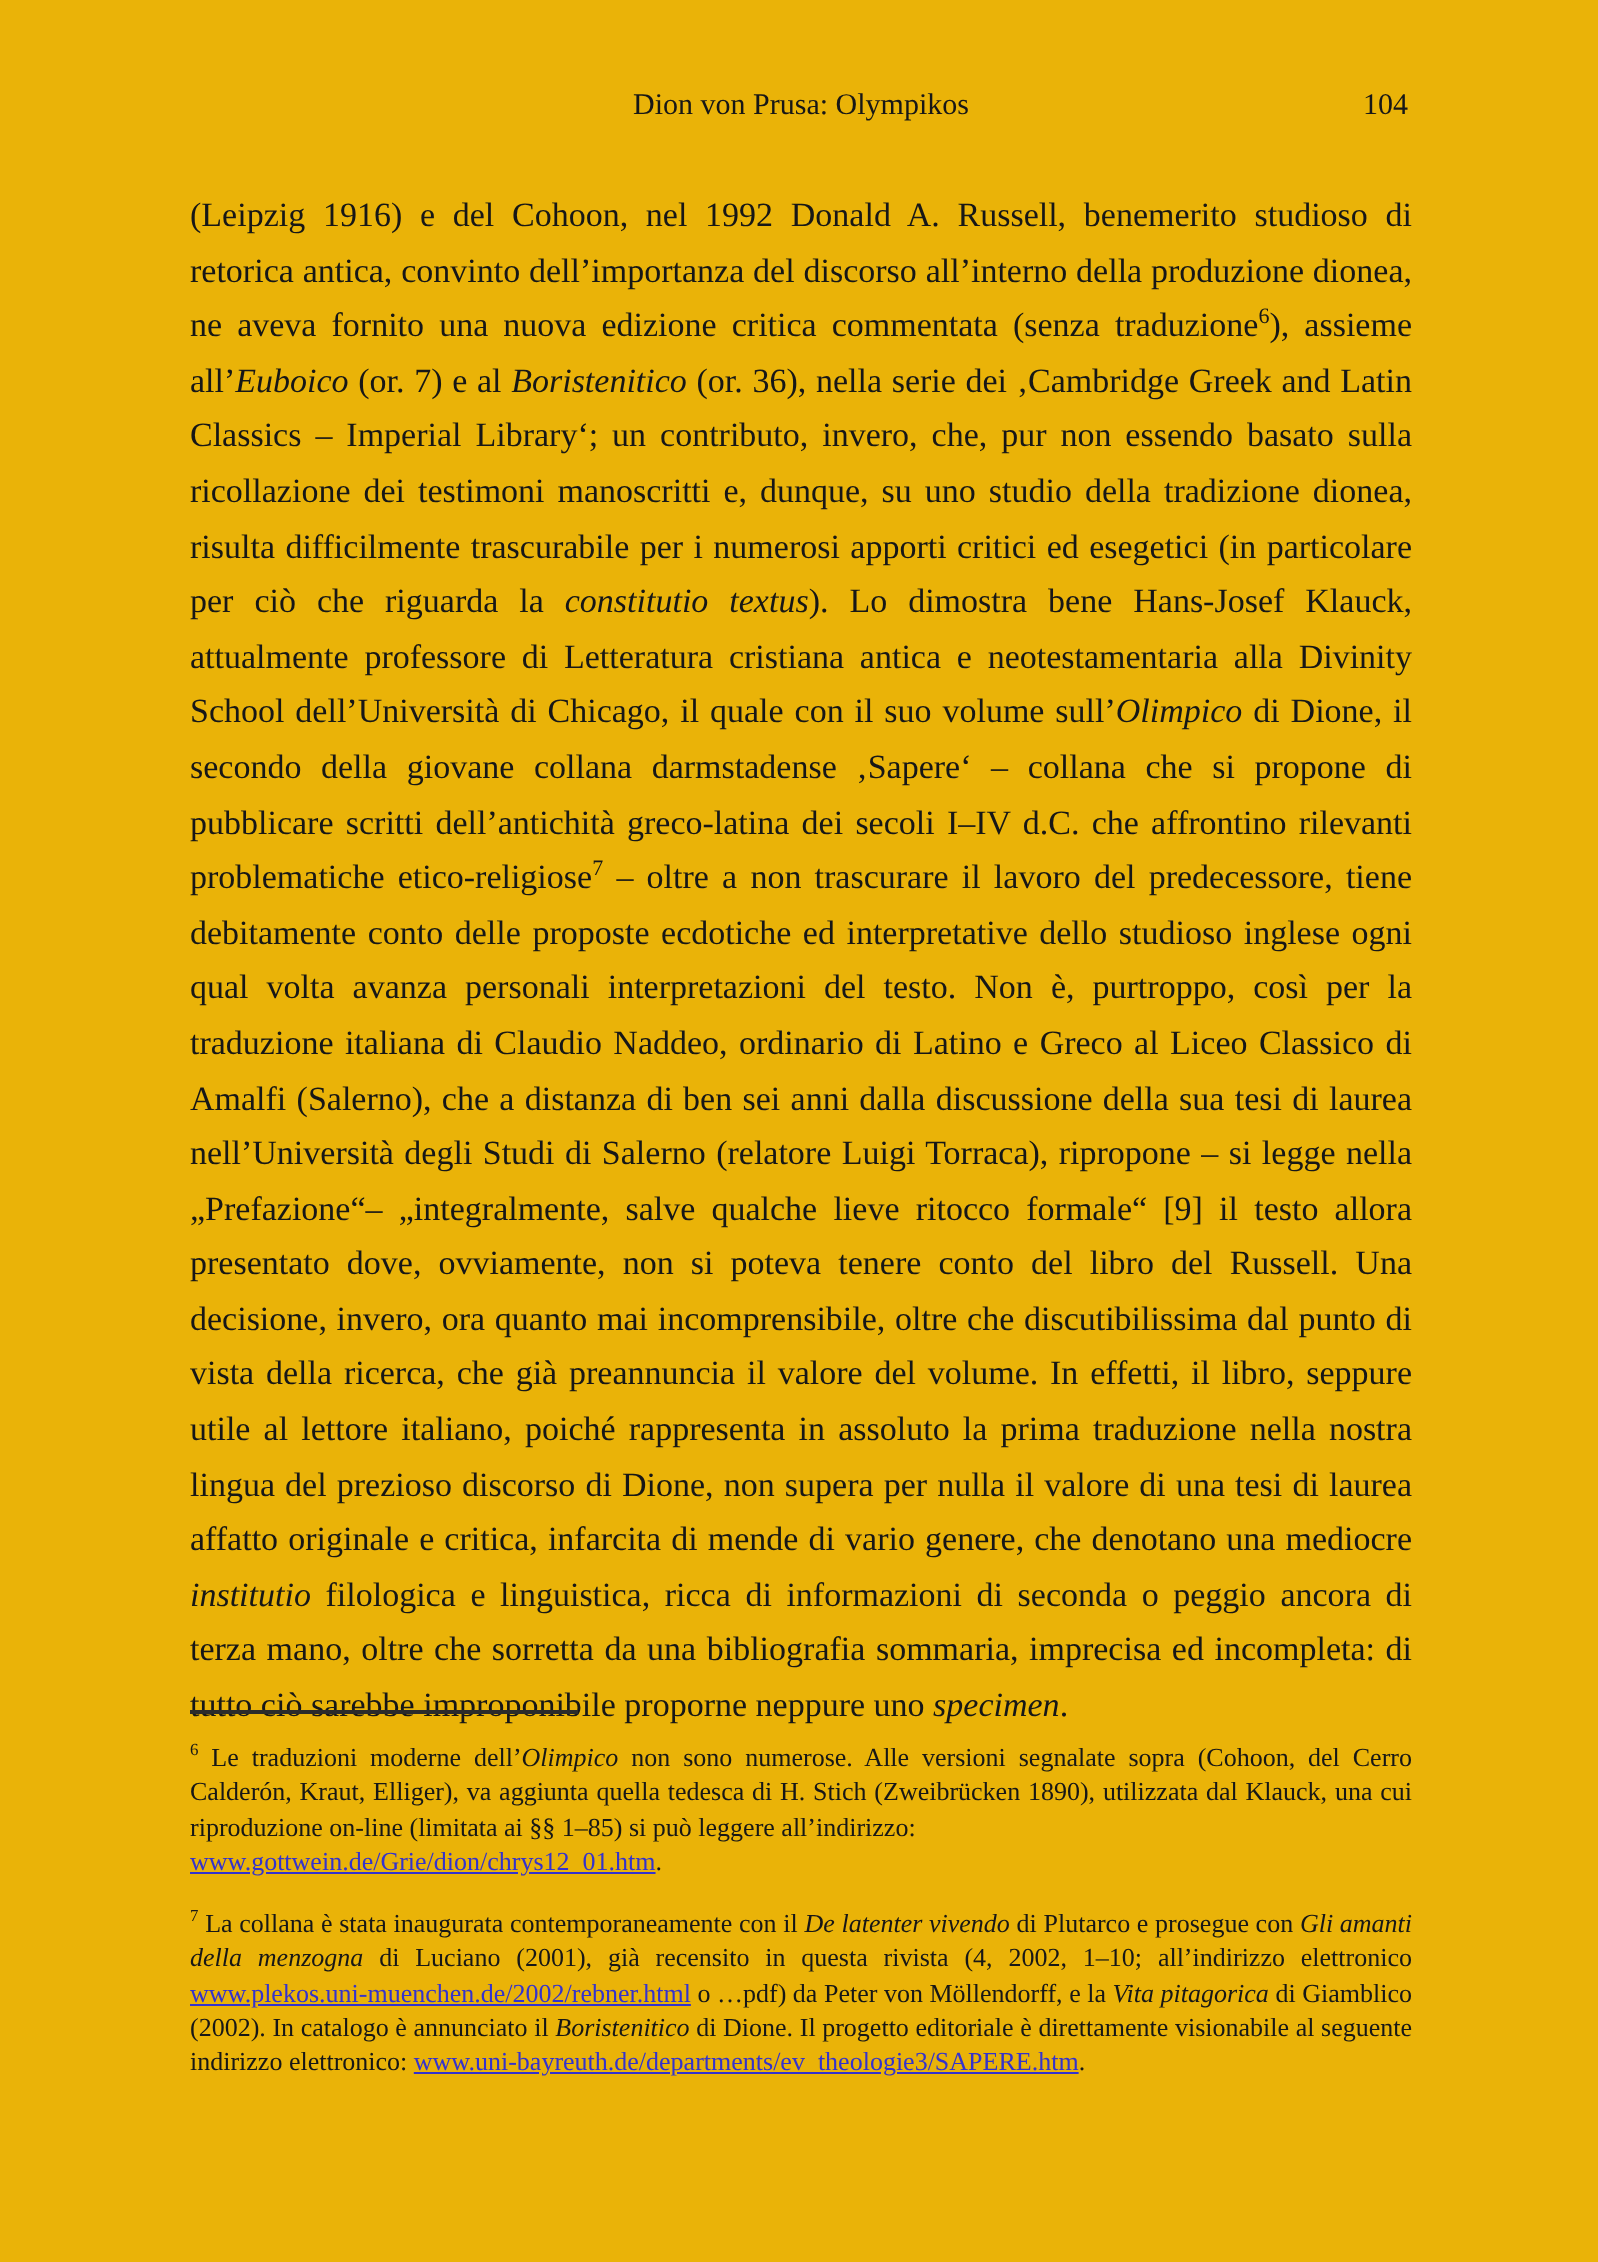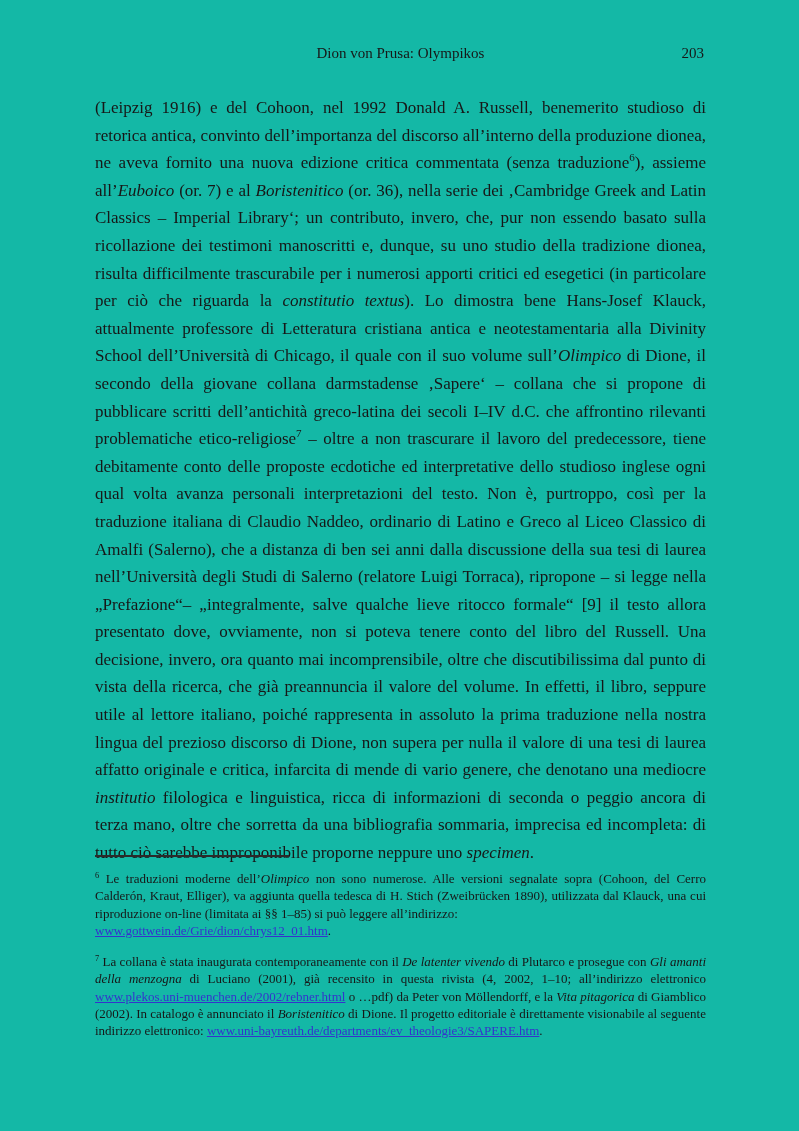--- a/index.html
+++ b/index.html
@@ -67,25 +67,25 @@
     margin: 0 0 14px 0;
   }
   a.doclink {
     color: var(--link-color, #3433cd);
   }
   i { font-style: italic; }
 </style>
 </head>
 <body>
 
-<div class="page" style="background: #14b8a6; color: rgb(23, 23, 23);">
+<div class="page" style="background: #eab308; color: rgb(23, 23, 23);">
 
   <div class="running-header">
     <div class="running-title">Dion von Prusa: Olympikos</div>
-    <div class="pagenum">203</div>
+    <div class="pagenum">104</div>
   </div>
 
   <div class="body-text"><span>(Leipzig 1916) e del Cohoon, nel 1992 Donald A. Russell, benemerito studioso di retorica antica, convinto dell’importanza del discorso all’interno della produzione dionea, ne aveva fornito una nuova edizione critica commentata (senza traduzione</span><sup>6</sup><span>), assieme all’</span><i>Euboico</i><span> (or. 7) e al </span><i>Boristenitico</i><span> (or. 36), nella serie dei ‚Cambridge Greek and Latin Classics – Imperial Library‘; un contributo, invero, che, pur non essendo basato sulla ricollazione dei testimoni manoscritti e, dunque, su uno studio della tradizione dionea, risulta difficilmente trascurabile per i numerosi apporti critici ed esegetici (in particolare per ciò che riguarda la </span><i>constitutio textus</i><span>). Lo dimostra bene Hans-Josef Klauck, attualmente professore di Letteratura cristiana antica e neotestamentaria alla Divinity School dell’Università di Chicago, il quale con il suo volume sull’</span><i>Olimpico</i><span> di Dione, il secondo della giovane collana darmstadense ‚Sapere‘ – collana che si propone di pubblicare scritti dell’antichità greco-latina dei secoli I–IV d.C. che affrontino rilevanti problematiche etico-religiose</span><sup>7</sup><span> – oltre a non trascurare il lavoro del predecessore, tiene debitamente conto delle proposte ecdotiche ed interpretative dello studioso inglese ogni qual volta avanza personali interpretazioni del testo. Non è, purtroppo, così per la traduzione italiana di Claudio Naddeo, ordinario di Latino e Greco al Liceo Classico di Amalfi (Salerno), che a distanza di ben sei anni dalla discussione della sua tesi di laurea nell’Università degli Studi di Salerno (relatore Luigi Torraca), ripropone – si legge nella „Prefazione“– „integralmente, salve qualche lieve ritocco formale“ [9] il testo allora presentato dove, ovviamente, non si poteva tenere conto del libro del Russell. Una decisione, invero, ora quanto mai incomprensibile, oltre che discutibilissima dal punto di vista della ricerca, che già preannuncia il valore del volume. In effetti, il libro, seppure utile al lettore italiano, poiché rappresenta in assoluto la prima traduzione nella nostra lingua del prezioso discorso di Dione, non supera per nulla il valore di una tesi di laurea affatto originale e critica, infarcita di mende di vario genere, che denotano una mediocre </span><i>institutio</i><span> filologica e linguistica, ricca di informazioni di seconda o peggio ancora di terza mano, oltre che sorretta da una bibliografia sommaria, imprecisa ed incompleta: di tutto ciò sarebbe improponibile proporne neppure uno </span><i>specimen</i><span>.</span></div>
 
   <div class="rule"></div>
 
   <div class="footnotes">
     <div class="footnote"><sup>6</sup><span> Le traduzioni moderne dell’</span><i>Olimpico</i><span> non sono numerose. Alle versioni segnalate sopra (Cohoon, del Cerro Calderón, Kraut, Elliger), va aggiunta quella tedesca di H. Stich (Zweibrücken 1890), utilizzata dal Klauck, una cui riproduzione on-line (limitata ai §§ 1–85) si può leggere all’indirizzo:</span><br><a href="#" class="doclink">www.gottwein.de/Grie/dion/chrys12_01.htm</a><span>.</span></div>
     <div class="footnote"><sup>7</sup><span> La collana è stata inaugurata contemporaneamente con il </span><i>De latenter vivendo</i><span> di Plutarco e prosegue con </span><i>Gli amanti della menzogna</i><span> di Luciano (2001), già recensito in questa rivista (4, 2002, 1–10; all’indirizzo elettronico </span><a href="#" class="doclink">www.plekos.uni-muenchen.de/2002/rebner.html</a><span> o …pdf) da Peter von Möllendorff, e la </span><i>Vita pitagorica</i><span> di Giamblico (2002). In catalogo è annunciato il </span><i>Boristenitico</i><span> di Dione. Il progetto editoriale è direttamente visionabile al seguente indirizzo elettronico: </span><a href="#" class="doclink">www.uni-bayreuth.de/departments/ev_theologie3/SAPERE.htm</a><span>.</span></div>
   </div>

